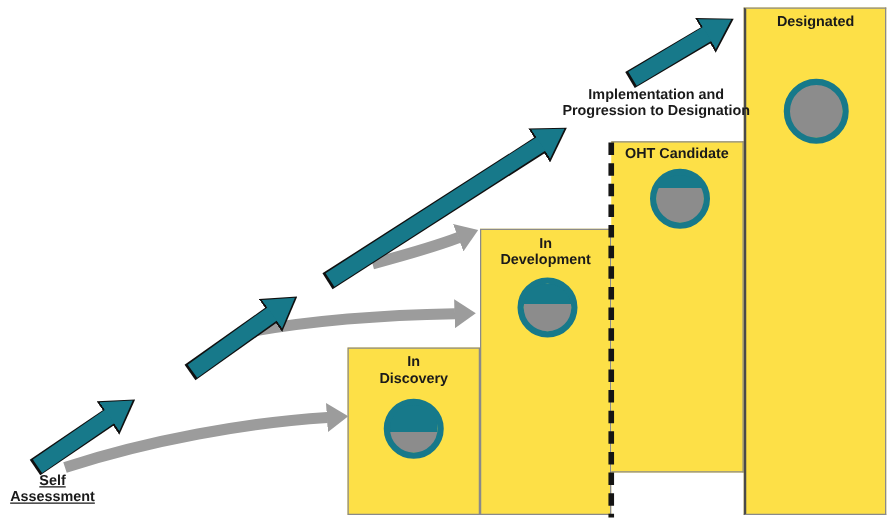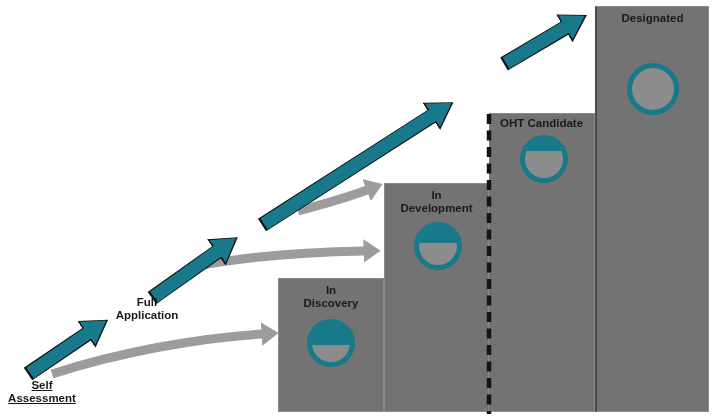--- a/index.html
+++ b/index.html
@@ -1,21 +1,21 @@
 <!DOCTYPE html>
 <html><head>
 <meta charset="utf-8">
 <style>
   html,body { margin:0; padding:0; background:#ffffff; }
   #canvas {
     position:relative; width:713px; height:419px; background:#ffffff;
     overflow:hidden; font-family:"Liberation Sans", sans-serif;
   }
   .box {
-    position:absolute; background:#737373; border:1px solid #8A8A8A;
+    position:absolute; background:#fde047; border:1px solid #8A8A8A;
     box-sizing:border-box; z-index:1;text-decoration:underline;
   }
   #box-oht { border-left:0; }
   #box-designated { border-left:2px solid #4A4A4A; }
   .box-title {
     position:absolute; left:0; right:0; text-align:center; font-weight:bold;
     font-size:11.5px; line-height:13px; white-space:pre-line; color:#1A1A1A;
     z-index:2;
   }
   .circle {
@@ -41,21 +41,21 @@
 Discovery</div>
     <div class="circle" style="left: 28px; top: 40px; width: 48px; height: 48px; border-color: rgb(23, 121, 138); background: linear-gradient(rgb(23, 121, 138) 56%, rgb(140, 140, 140) 56%);"></div>
   </div>
 
   <div class="box" id="box-development" style="left:384px; top:183px; width:105px; height:229px;">
     <div class="box-title" style="top:5px;">In
 Development</div>
     <div class="circle" style="left: 29px; top: 38px; width: 48px; height: 48px; border-color: rgb(23, 121, 138); background: linear-gradient(rgb(23, 121, 138) 42%, rgb(140, 140, 140) 42%);"></div>
   </div>
 
-  <div class="box" id="box-oht" style="left:489px; top:113px; width:106px; height:299px;">
+  <div class="box" id="box-oht" style="left:489px; top:113px; width:106px; height:265px;">
     <div class="box-title" style="top:3px;">OHT Candidate</div>
     <div class="circle" style="left: 31px; top: 21px; width: 48px; height: 48px; border-color: rgb(23, 121, 138); background: linear-gradient(rgb(23, 121, 138) 28%, rgb(140, 140, 140) 28%);"></div>
   </div>
 
   <div class="box" id="box-designated" style="left:595px; top:6px; width:114px; height:406px;">
     <div class="box-title" style="top:5px;">Designated</div>
     <div class="circle" style="left: 30px; top: 56px; width: 52px; height: 52px; border-color: rgb(23, 121, 138); background: linear-gradient(rgb(23, 121, 138) 0%, rgb(140, 140, 140) 0%);"></div>
   </div>
 
   <svg id="arrow-layer" viewBox="0 0 713 419">
@@ -85,16 +85,16 @@
 
     <line x1="262" y1="225" x2="432" y2="116" stroke="#101010" stroke-width="15" marker-end="url(#head-black)"></line>
     <line x1="264" y1="224" x2="433" y2="115" stroke="#17798A" stroke-width="13" marker-end="url(#head-teal)"></line>
 
     <line x1="504" y1="64" x2="565" y2="28" stroke="#101010" stroke-width="15" marker-end="url(#head-black)"></line>
     <line x1="506" y1="63" x2="566" y2="27" stroke="#17798A" stroke-width="13" marker-end="url(#head-teal)"></line>
   </svg>
 
   <div class="plabel" style="left:0px;   top:379px; width:84px;text-decoration:underline;">Self
 Assessment</div>
-  <div class="plabel" style="left:104px; top:296px; width:86px;">Full
-Application</div>
+  <div class="plabel" style="left:430px; top:70px;  width:190px;">Implementation and
+Progression to Designation</div>
 
 </div>
 
 </body></html>

